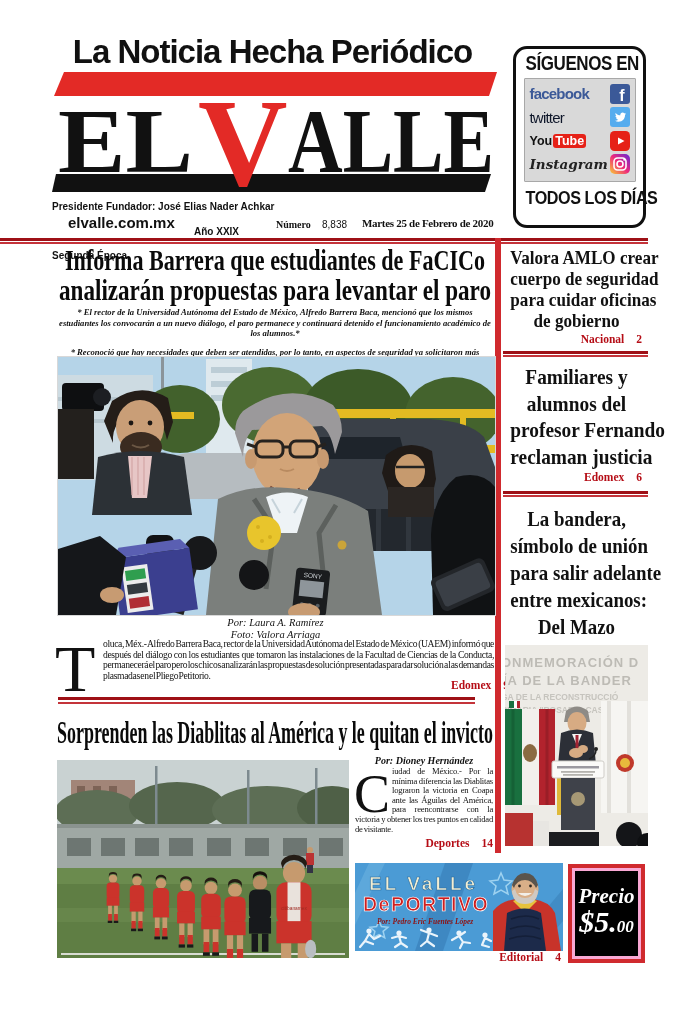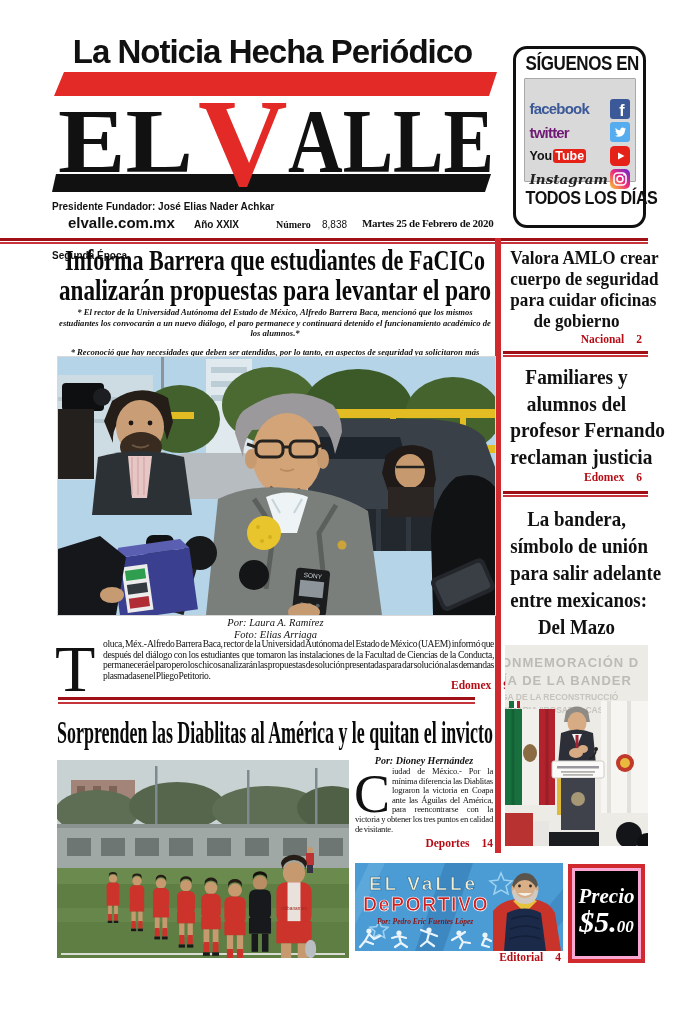--- a/index.html
+++ b/index.html
@@ -8,35 +8,35 @@
   .abs{position:absolute;}
 
   
   #tagline{left:50px;top:33px;width:445px;text-align:center;
            font-family:"Liberation Sans",sans-serif;font-weight:bold;font-size:33px;
            letter-spacing:-1px;white-space:nowrap;}
   #logo{left:52px;top:72px;}
   #founder-row{left:52px;top:201px;width:445px;display:flex;justify-content:center;gap:38px;
                font-family:"Liberation Sans",sans-serif;font-weight:bold;font-size:10px;flex-direction:column;}
   #website{left:68px;top:214px;font-family:"Liberation Sans",sans-serif;font-weight:bold;font-size:15px;}
-  #year{left:194px;top:219px;font-family:"Liberation Sans",sans-serif;font-weight:bold;font-size:10px;}
+  #year{left:194px;top:226px;font-family:"Liberation Sans",sans-serif;font-weight:bold;font-size:10px;}
   #numlbl{left:276px;top:219px;font-family:Liberation Serif, serif;font-weight:bold;font-size:10px;}
   #numval{left:322px;top:219px;font-family:"Liberation Sans",sans-serif;font-size:10px;}
   #date{left:362px;top:217px;font-weight:bold;font-size:11px;letter-spacing:-0.3px;white-space:nowrap;}
 
   
   #social{left:513px;top:46px;width:133px;height:182px;border:3.5px solid #101010;border-radius:14px;
           background:#fff;box-sizing:border-box;padding-top:3px;}
   #social .ttl{text-align:center;font-family:"Liberation Sans",sans-serif;font-weight:bold;
                font-size:20px;letter-spacing:-0.5px;transform:scaleX(.85);white-space:nowrap;}
   #social .nets{width:112px;height:104px;margin:3px auto 0;background:#d9d9d9;border:1.5px solid #a8a8a8;
-                border-radius:1px;box-sizing:border-box;padding:18px 5px;}
+                border-radius:1px;box-sizing:border-box;padding:3px 5px;}
   #social .row{height:23.5px;display:flex;align-items:center;justify-content:space-between;}
   .wm-fb{font-family:"Liberation Sans",sans-serif;font-weight:bold;font-size:15px;color:#3b5998;letter-spacing:-0.8px;}
-  .wm-tw{font-family:"Liberation Sans",sans-serif;font-weight:bold;font-size:15px;color:#701a75;letter-spacing:-0.8px;}
+  .wm-tw{font-family:"Liberation Sans",sans-serif;font-weight:normal;font-size:15px;color:#0f172a;letter-spacing:-0.8px;}
   .wm-yt{font-family:"Liberation Sans",sans-serif;font-weight:bold;font-size:12.5px;color:#111;}
   .yt-tube{background:#e62117;color:#fff;border-radius:3px;padding:0 2px;margin-left:1px;}
   .wm-ig{font-family:"DejaVu Serif",serif;font-style:italic;font-weight:bold;font-size:13.5px;color:#222;}
   #social .ftr{text-align:center;font-family:"Liberation Sans",sans-serif;font-weight:bold;
                font-size:19px;letter-spacing:-0.5px;transform:scaleX(.85);white-space:nowrap;margin-top:5px;}
 
   
   .dblrule{height:7px;background:linear-gradient(to bottom,#9e1016 0,#9e1016 3px,#fff 3px,#fff 4.5px,
            #c4343a 4.5px,#c4343a 6.5px,transparent 6.5px);}
   #rule-top{left:0;top:238px;width:648px;}
@@ -279,21 +279,21 @@
         <rect x="376" y="210" width="58" height="36" rx="6" fill="#23262a"></rect>
         <rect x="380" y="214" width="50" height="28" rx="4" fill="#3a3f46"></rect>
       </g>
     </g>
     <path d="M0 192 l42 -13 26 21 -10 58 h-58 z" fill="#15171a"></path>
     <ellipse cx="54" cy="238" rx="12" ry="8" fill="#c79b72"></ellipse>
   </svg>
 
   <div class="abs" id="caption1">
     <div>Por: Laura A. Ramírez</div>
-    <div>Foto: Elias Arriaga</div>
+    <div>Foto: Valora Arriaga</div>
   </div>
 
   <div class="abs" id="dropcap1">T</div>
   <div class="abs" id="body1">
     <span class="capspacer"></span><span>oluca, Méx.- Alfredo Barrera Baca, rector de la Universidad Autónoma del Estado de México (UAEM) informó que después del diálogo con los estudiantes que tomaron las instalaciones de la Facultad de Ciencias de la Conducta, permanecerá el paro pero los chicos analizarán las propuestas de solución presentadas para dar solución a las demandas plasmadas en el Pliego Petitorio.</span>
   </div>
   <div class="abs tag" id="tag-main">
     <span>Edomex</span><span class="pg">9</span>
   </div>
 

